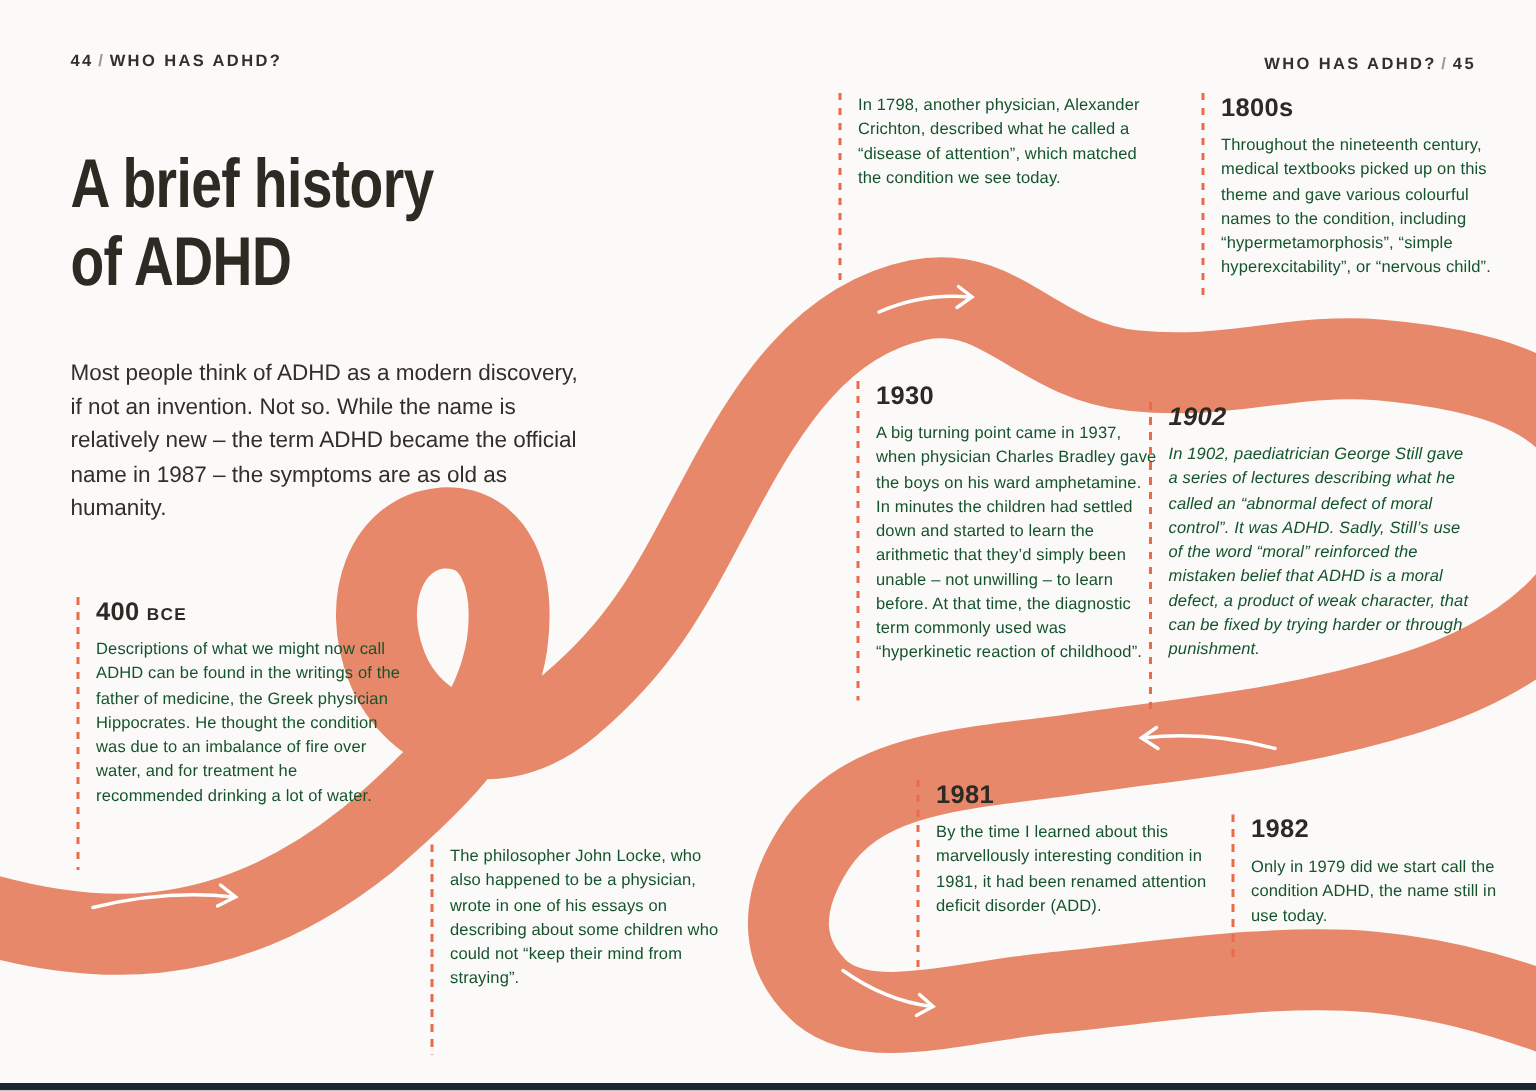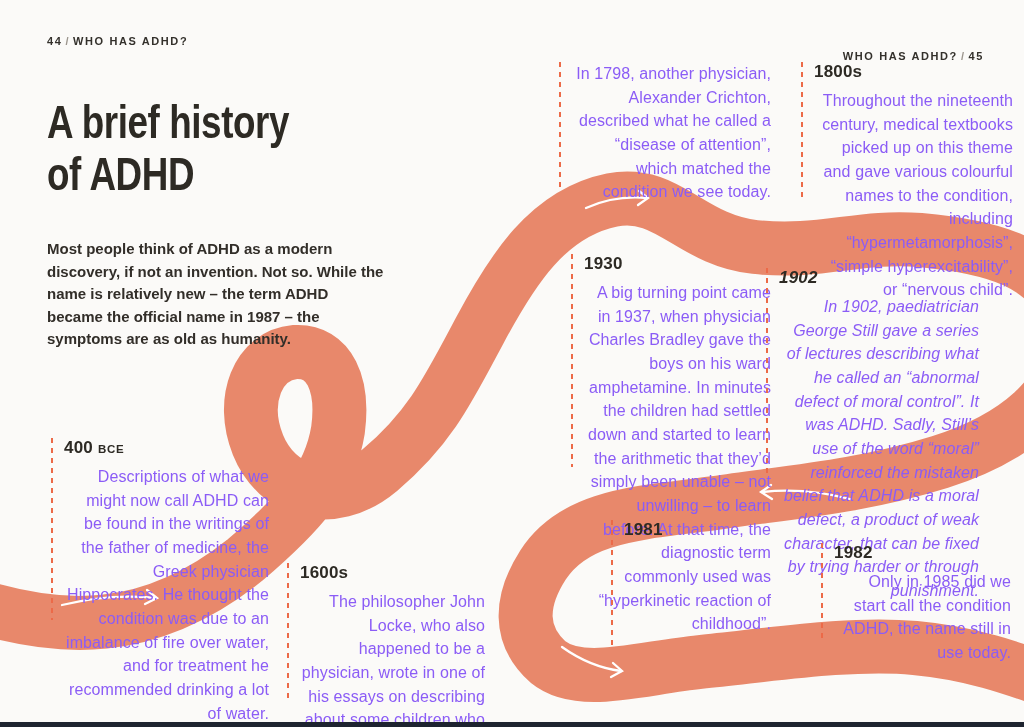--- a/index.html
+++ b/index.html
@@ -18,34 +18,34 @@
   
   .title{
     left:47px;top:96px;width:400px;
     font-size:46px;line-height:1.14;font-weight:800;
     letter-spacing:-0.5px;color:#2d2a24;
     transform:scaleX(0.8);transform-origin:0 0;
   }
   
   .intro{
     left:47px;top:238px;width:340px;
-    font-size:15px;line-height:1.5;font-weight:bold;color:#322e29;
+    font-size:15px;line-height:1.5;font-weight:normal;color:#322e29;
   }
   
   .tblock{position:absolute;}
   .tblock .dash{
     position:absolute;left:0;top:0;bottom:0;width:2px;
     background:repeating-linear-gradient(to bottom,#ec6a48 0 5px,transparent 5px 10px);
   }
   .tblock h3{
     margin:0 0 7px 13px;font-size:17px;font-weight:800;color:#2d2a24;letter-spacing:0.2px;
   }
   .tblock h3 .bce{font-size:11.5px;letter-spacing:0.8px;}
   .tblock p{
-    margin:0 0 0 13px;font-size:16px;line-height:1.48;color:#8b5cf6;letter-spacing:0.1px;text-align:right;
+    margin:0 0 0 13px;font-size:11px;line-height:1.48;color:#14532d;letter-spacing:0.1px;
   }
   .ribbon-svg{position:absolute;left:0;top:0;z-index:0;}
   .txt{z-index:2;}
   .bottom-edge{left:0;bottom:0;width:1024px;height:5px;background:#1e2430;z-index:5;}
 </style>
 </head>
 <body>
 
 <svg class="ribbon-svg" width="1024" height="727" viewBox="0 0 1024 727">
   <path d="M -40 600
@@ -83,40 +83,39 @@
     <g>
       <path d="M 562 647 Q 590 667 621 671"></path>
       <path d="M 613 663 L 622 671 L 611 677"></path>
     </g>
   </g>
 </svg>
 
 <div class="abs runhead txt" style="left:47px;top:35px;text-align:center;">
   <span>44</span><span class="sep">/</span><span>WHO HAS ADHD?</span>
 </div>
-<div class="abs runhead txt" style="right:40px;top:50px;text-align:left;">
+<div class="abs runhead txt" style="right:40px;top:37px;text-align:left;">
   <span>WHO HAS ADHD?</span><span class="sep">/</span><span>45</span>
 </div>
 
 <div class="abs title txt">
   <div>A brief history</div>
   <div>of ADHD</div>
 </div>
 
 <div class="abs intro txt">Most people think of ADHD as a modern discovery, if not an invention. Not so. While the name is relatively new – the term ADHD became the official name in 1987 – the symptoms are as old as humanity.</div>
 
-<div class="tblock txt" style="left:51px;top:398px;width:218px;height:182px;margin-top:40px;">
+<div class="tblock txt" style="left:51px;top:398px;width:218px;height:182px;">
   <div class="dash"></div>
   <h3><span>400</span> <span class="bce">BCE</span></h3>
   <p>Descriptions of what we might now call ADHD can be found in the writings of the father of medicine, the Greek physician Hippocrates. He thought the condition was due to an imbalance of fire over water, and for treatment he recommended drinking a lot of water.</p>
 </div>
 
 <div class="tblock txt" style="left:287px;top:563px;width:198px;height:140px;">
   <div class="dash"></div>
-  <h3>1600s</h3>
   <p>The philosopher John Locke, who also happened to be a physician, wrote in one of his essays on describing about some children who could not “keep their mind from straying”.</p>
 </div>
 
 <div class="tblock txt" style="left:559px;top:62px;width:212px;height:126px;">
   <div class="dash"></div>
   <p>In 1798, another physician, Alexander Crichton, described what he called a “disease of attention”, which matched the condition we see today.</p>
 </div>
 
 <div class="tblock txt" style="left:801px;top:62px;width:212px;height:136px;">
   <div class="dash"></div>
@@ -132,21 +131,22 @@
 
 <div class="tblock txt" style="left:766px;top:268px;width:213px;height:210px;font-style:italic;">
   <div class="dash"></div>
   <h3>1902</h3>
   <p>In 1902, paediatrician George Still gave a series of lectures describing what he called an “abnormal defect of moral control”. It was ADHD. Sadly, Still’s use of the word “moral” reinforced the mistaken belief that ADHD is a moral defect, a product of weak character, that can be fixed by trying harder or through punishment.</p>
 </div>
 
 <div class="tblock txt" style="left:611px;top:520px;width:195px;height:127px;">
   <div class="dash"></div>
   <h3>1981</h3>
+  <p>By the time I learned about this marvellously interesting condition in 1981, it had been renamed attention deficit disorder (ADD).</p>
 </div>
 
 <div class="tblock txt" style="left:821px;top:543px;width:190px;height:95px;">
   <div class="dash"></div>
   <h3>1982</h3>
-  <p>Only in 1985 did we start call the condition ADHD, the name still in use today.</p>
+  <p>Only in 1979 did we start call the condition ADHD, the name still in use today.</p>
 </div>
 
 <div class="abs bottom-edge"></div>
 
 </body></html>

